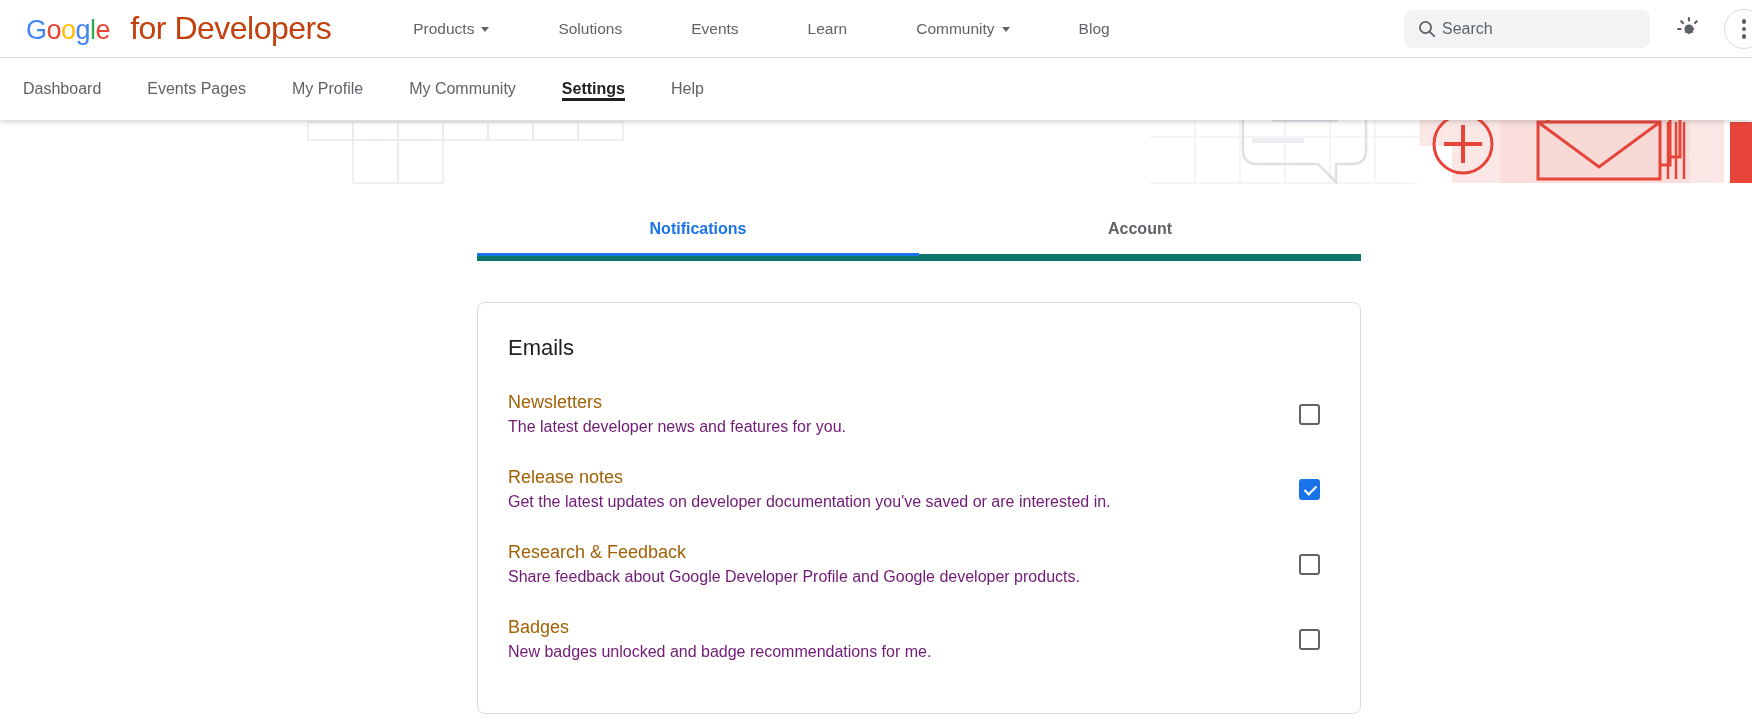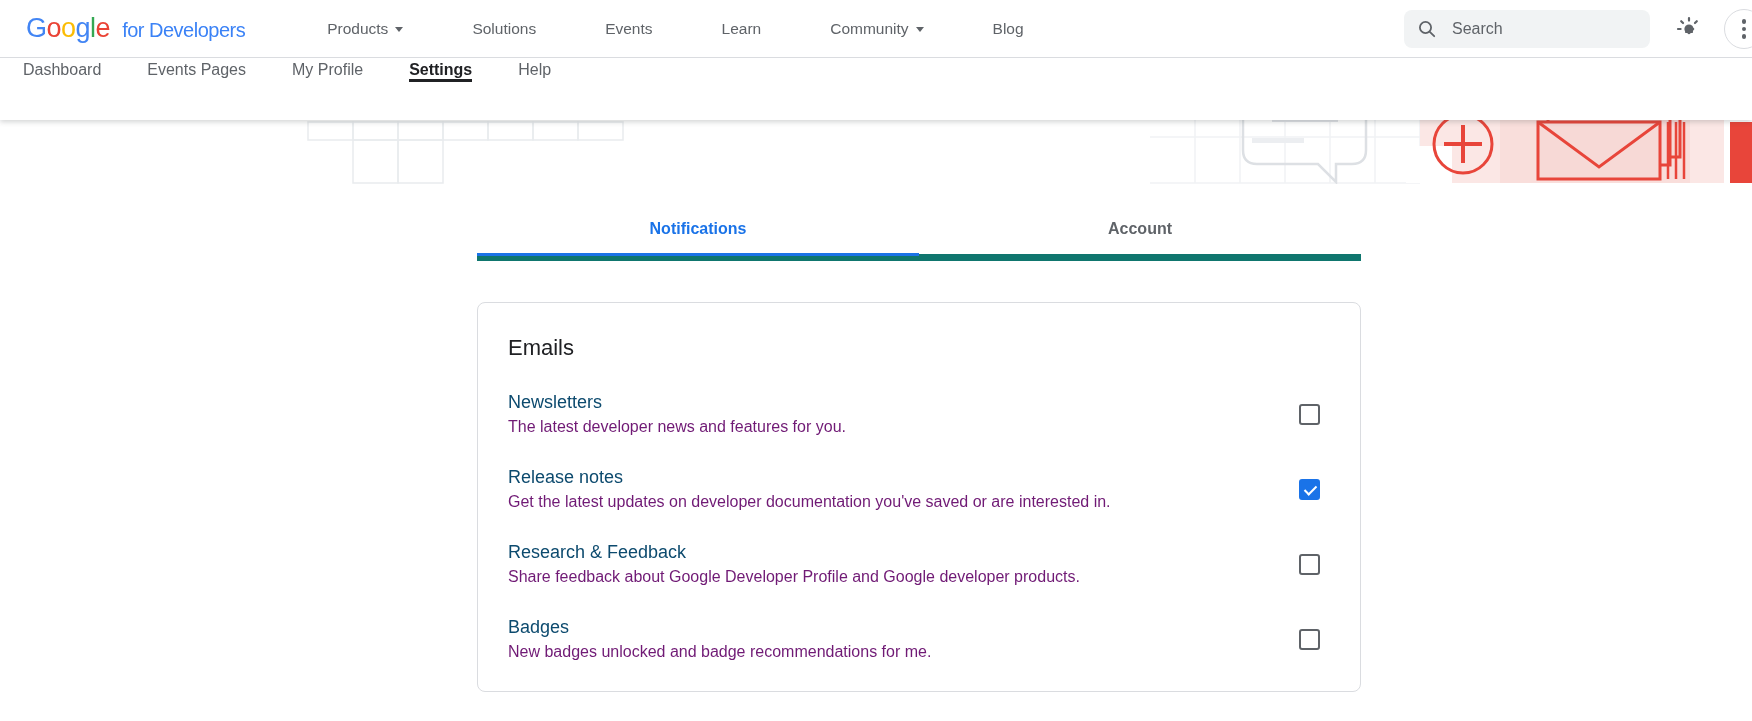--- a/index.html
+++ b/index.html
@@ -7,69 +7,69 @@
     font-family:"Liberation Sans", sans-serif; }
 
   
   .topnav { position:relative; height:58px; background:#fff;
     border-bottom:1px solid #dadce0; display:flex; align-items:center;
     padding-left:26px; z-index:3; }
   .logo { display:flex; align-items:baseline; font-size:27px; letter-spacing:-0.5px; cursor:pointer; }
   .logo .lt { font-weight:400; }
   .lt.c0,.lt.c3 { color:#4285F4; } .lt.c1,.lt.c5 { color:#EA4335; }
   .lt.c2 { color:#FBBC04; } .lt.c4 { color:#34A853; }
-  .logo .suffix { color:#3b82f6; margin-left:12px; font-size:20px; }
+  .logo .suffix { color:#c2410c; margin-left:20px; font-size:32px; }
 
   .main-nav { display:flex; gap:69px; margin-left:82px; align-self:stretch; align-items:stretch; }
   .nav-item { display:flex; align-items:center; gap:7px; font-size:15.5px;
     color:#5f6368; cursor:pointer; border-bottom:5px solid transparent; padding-top:5px; }
   .nav-item.active { color:#202124; font-weight:bold; border-bottom-color:#202124; }
   .caret { width:0; height:0; border-left:4.5px solid transparent;
     border-right:4.5px solid transparent; border-top:5px solid #5f6368; margin-top:2px; }
 
   .topnav-right { position:absolute; right:0; top:0; height:58px;
     display:flex; align-items:center; }
   .searchbox { width:246px; height:38px; background:#f1f3f4; border-radius:8px;
-    display:flex; align-items:center; padding:0 13px; gap:15px; }
+    display:flex; align-items:center; padding:0 13px; gap:5px; }
   .searchbox input { border:none; outline:none; background:transparent;
     font-size:16px; color:#3c4043; width:100%; font-family:inherit; }
   .searchbox input::placeholder { color:#5f6368; opacity:1; }
   .icon-btn { margin-left:26px; display:flex; align-items:center; cursor:pointer; }
   .kebab-wrap { width:40px; height:40px; border:1px solid #dadce0; border-radius:50%;
     margin-left:22px; margin-right:-12px; display:flex; flex-direction:column;
     align-items:center; justify-content:center; gap:3px; cursor:pointer; background:#fff; }
   .kebab-wrap .dot { width:4.5px; height:4.5px; border-radius:50%; background:#5f6368; }
 
   
   .subnav { position:relative; height:62px; background:#fff; display:flex;
-    align-items:flex-start; padding-left:23px; gap:46px; z-index:2;
+    align-items:center; padding-left:23px; gap:46px; z-index:2;
     box-shadow:0 2px 5px rgba(60,64,67,0.22); }
   .subnav-item { display:flex; align-items:center; font-size:16px; color:#5f6368;
     cursor:pointer; border-bottom:3px solid transparent; padding-top:3px; }
   .subnav-item.active { color:#202124; font-weight:bold; border-bottom-color:#202124; }
 
   
   .banner { position:relative; height:64px; overflow:hidden; background:#fff; z-index:1; }
   .banner svg { display:block; }
 
   
   .tabs { width:884px; margin:23px 0 0 477px; display:flex;
     border-bottom:7px solid #0f766e; }
   .tab { flex:1; text-align:center; font-size:16px; font-weight:bold; color:#5f6368;
     padding:13px 0 15px; cursor:pointer; border-bottom:3px solid transparent;
     margin-bottom:-2px; }
   .tab.active { color:#1a73e8; border-bottom-color:#1a73e8; }
 
   
   .card { width:884px; margin:41px 0 0 477px; border:1px solid #dadce0;
-    border-radius:8px; padding:32px 30px 30px; background:#fff; }
+    border-radius:8px; padding:32px 30px 52px; background:#fff; }
   .card-title { font-size:22px; font-weight:400; color:#202124; }
   .email-row { display:flex; align-items:center; justify-content:space-between;
     margin-top:31px; }
-  .row-title { font-size:18px; color:#0c4a6e; margin-bottom:5px; }
+  .row-title { font-size:18px; color:#a16207; margin-bottom:5px; }
   .row-desc { font-size:16px; color:#701a75; }
   .checkbox { width:21px; height:21px; border:2px solid #5f6368; border-radius:3px;
     margin-right:10px; flex:0 0 auto; cursor:pointer; position:relative; background:#fff; }
   .checkbox.checked { background:#1a73e8; border-color:#1a73e8; }
   .checkbox.checked::after { content:""; position:absolute; left:6px; top:2px;
     width:5px; height:10px; border:solid #fff; border-width:0 2.5px 2.5px 0;
     transform:rotate(45deg); }
 </style>
 </head>
 <body>
@@ -142,20 +142,23 @@
 <nav class="subnav">
   <div class="subnav-item">
       <span>Dashboard</span>
     </div>
   <div class="subnav-item">
       <span>Events Pages</span>
     </div>
   <div class="subnav-item">
       <span>My Profile</span>
     </div>
+  <div class="subnav-item">
+      <span>My Community</span>
+    </div>
   <div class="subnav-item active">
       <span>Settings</span>
     </div>
   <div class="subnav-item">
       <span>Help</span>
     </div>
 </nav>
 
 <div class="banner">
   <svg width="1752" height="64" viewBox="0 0 1752 64">

